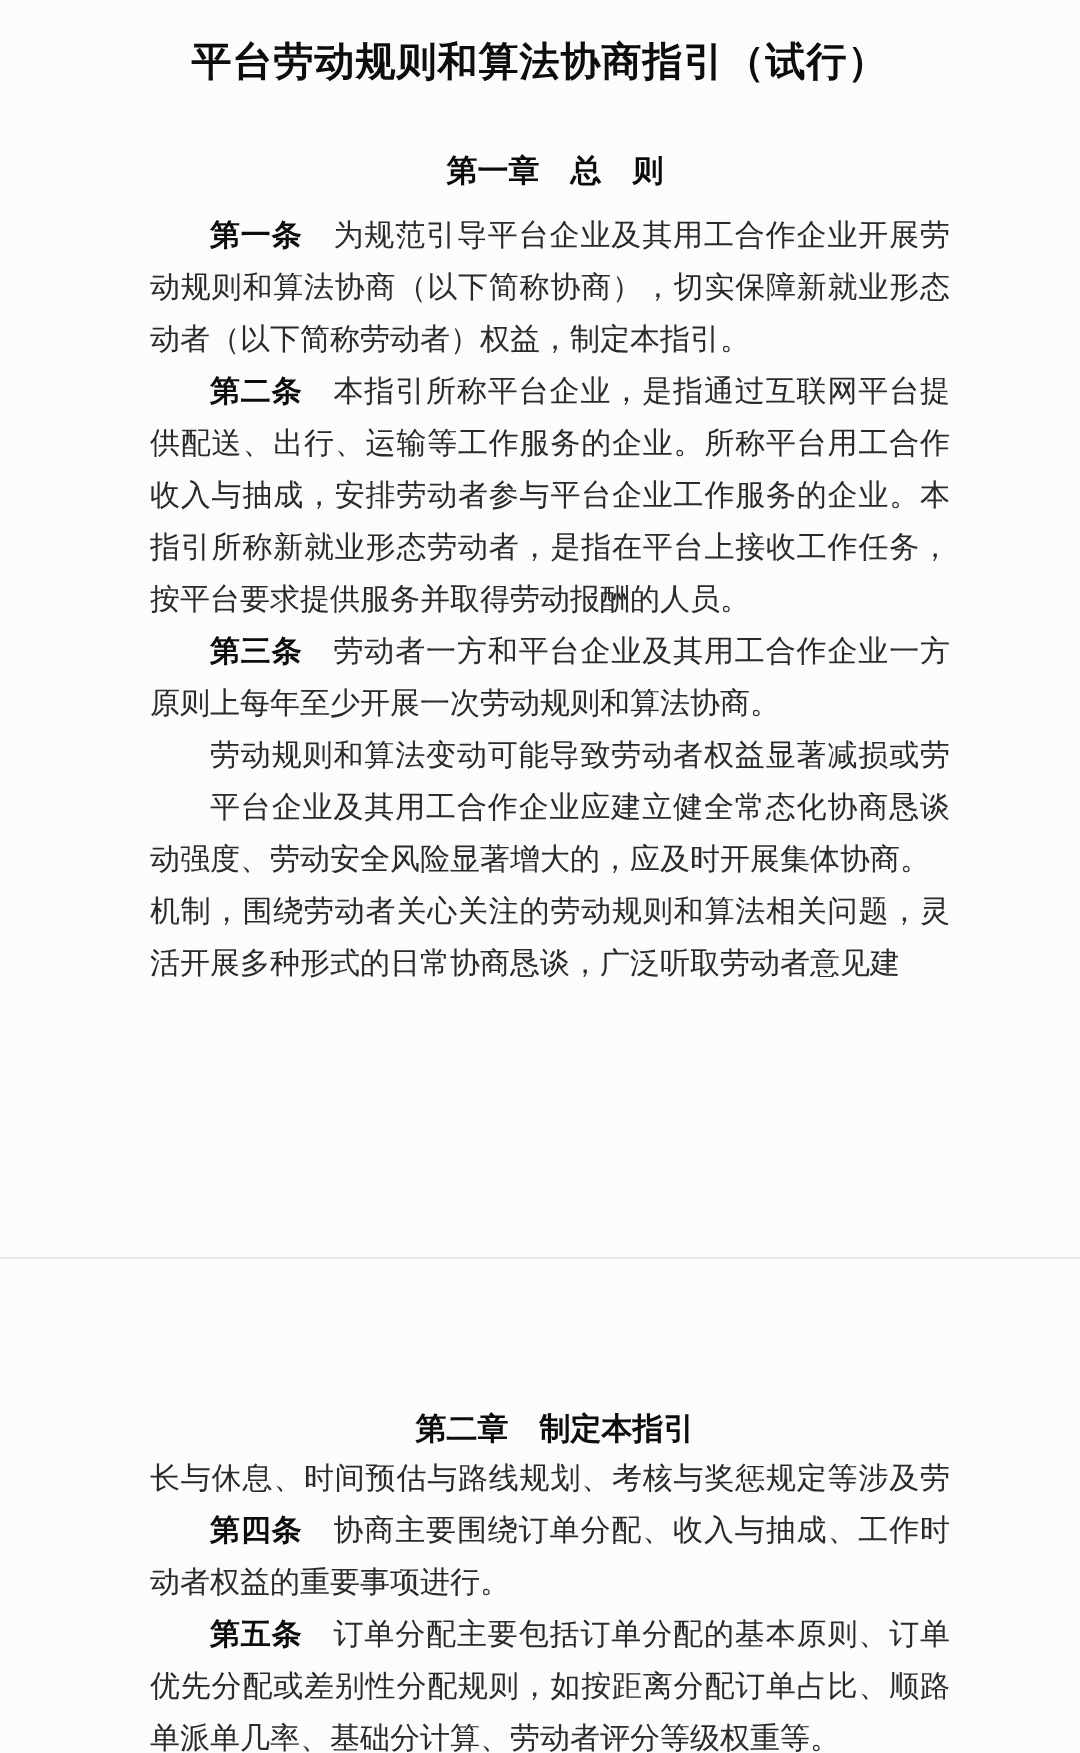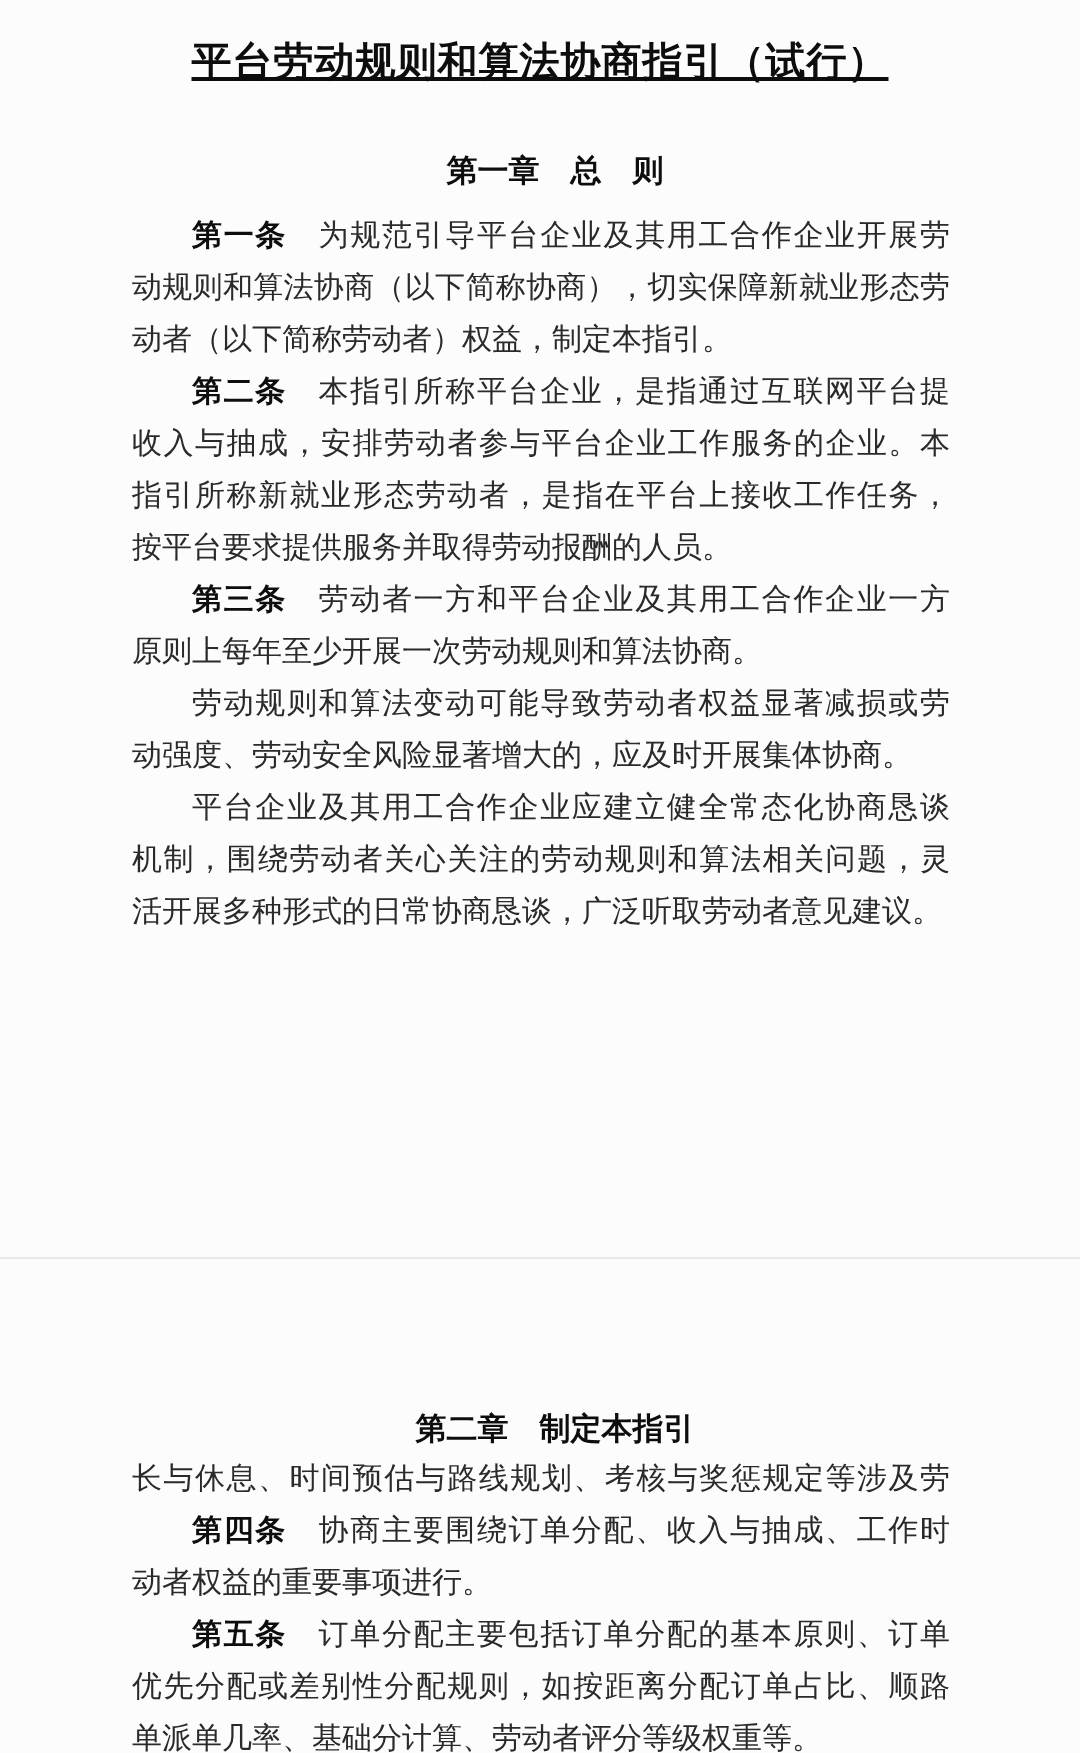--- a/index.html
+++ b/index.html
@@ -22,21 +22,20 @@
     left: 0;
     width: 100%;
     margin: 0;
     text-align: center;
     font-family: "Liberation Sans", "DejaVu Sans", sans-serif;
     font-size: 40px;
     line-height: 50px;
     font-weight: 700;
     letter-spacing: 1px;
     color: var(--title-color, #0d0d0d);
-    text-decoration: underline;
   }
   .chapter-heading {
     position: absolute;
     left: 15px;
     width: 100%;
     text-align: center;
     font-family: "Liberation Sans", "DejaVu Sans", sans-serif;
     font-size: 31px;
     line-height: 42px;
     font-weight: 700;
@@ -49,20 +48,21 @@
     left: 132px;
     width: 818px;
     font-size: 30px;
     line-height: 52px;
   }
   .body-p1 { top: 209px; }
   .body-p2 { top: 1452px; }
   .line {
     height: 52px;
     overflow: hidden;
+    margin-left: 18px;
   }
   .line.just {
     text-align: justify;
     text-align-last: justify;
   }
   .line.first {
     text-indent: 60px;
   }
   .prefix {
     font-family: "Liberation Sans", "DejaVu Sans", sans-serif;
@@ -85,28 +85,29 @@
 
   <h1 class="doc-title">平台劳动规则和算法协商指引（试行）</h1>
 
   <div class="chapter-heading ch-1">第一章　总　则</div>
 
   <div class="body-block body-p1" id="page1-body">
       <div class="line first just"><b class="prefix">第一条</b>　为规范引导平台企业及其用工合作企业开展劳</div>
       <div class="line just">动规则和算法协商（以下简称协商），切实保障新就业形态劳</div>
       <div class="line">动者（以下简称劳动者）权益，制定本指引。</div>
       <div class="line first just"><b class="prefix">第二条</b>　本指引所称平台企业，是指通过互联网平台提</div>
+      <div class="line just">供配送、出行、运输等工作服务的企业。所称平台用工合作</div>
       <div class="line just">收入与抽成，安排劳动者参与平台企业工作服务的企业。本</div>
       <div class="line just">指引所称新就业形态劳动者，是指在平台上接收工作任务，</div>
       <div class="line">按平台要求提供服务并取得劳动报酬的人员。</div>
       <div class="line first just"><b class="prefix">第三条</b>　劳动者一方和平台企业及其用工合作企业一方</div>
       <div class="line">原则上每年至少开展一次劳动规则和算法协商。</div>
       <div class="line first just">劳动规则和算法变动可能导致劳动者权益显著减损或劳</div>
+      <div class="line first just">平台企业及其用工合作企业应建立健全常态化协商恳谈</div>
       <div class="line">动强度、劳动安全风险显著增大的，应及时开展集体协商。</div>
-      <div class="line first just">平台企业及其用工合作企业应建立健全常态化协商恳谈</div>
       <div class="line just">机制，围绕劳动者关心关注的劳动规则和算法相关问题，灵</div>
       <div class="line">活开展多种形式的日常协商恳谈，广泛听取劳动者意见建议。</div>
     </div>
 
   <div class="page-sep"></div>
 
   <div class="chapter-heading ch-2">第二章　制定本指引</div>
 
   <div class="body-block body-p2" id="page2-body">
       <div class="line just">长与休息、时间预估与路线规划、考核与奖惩规定等涉及劳</div>

